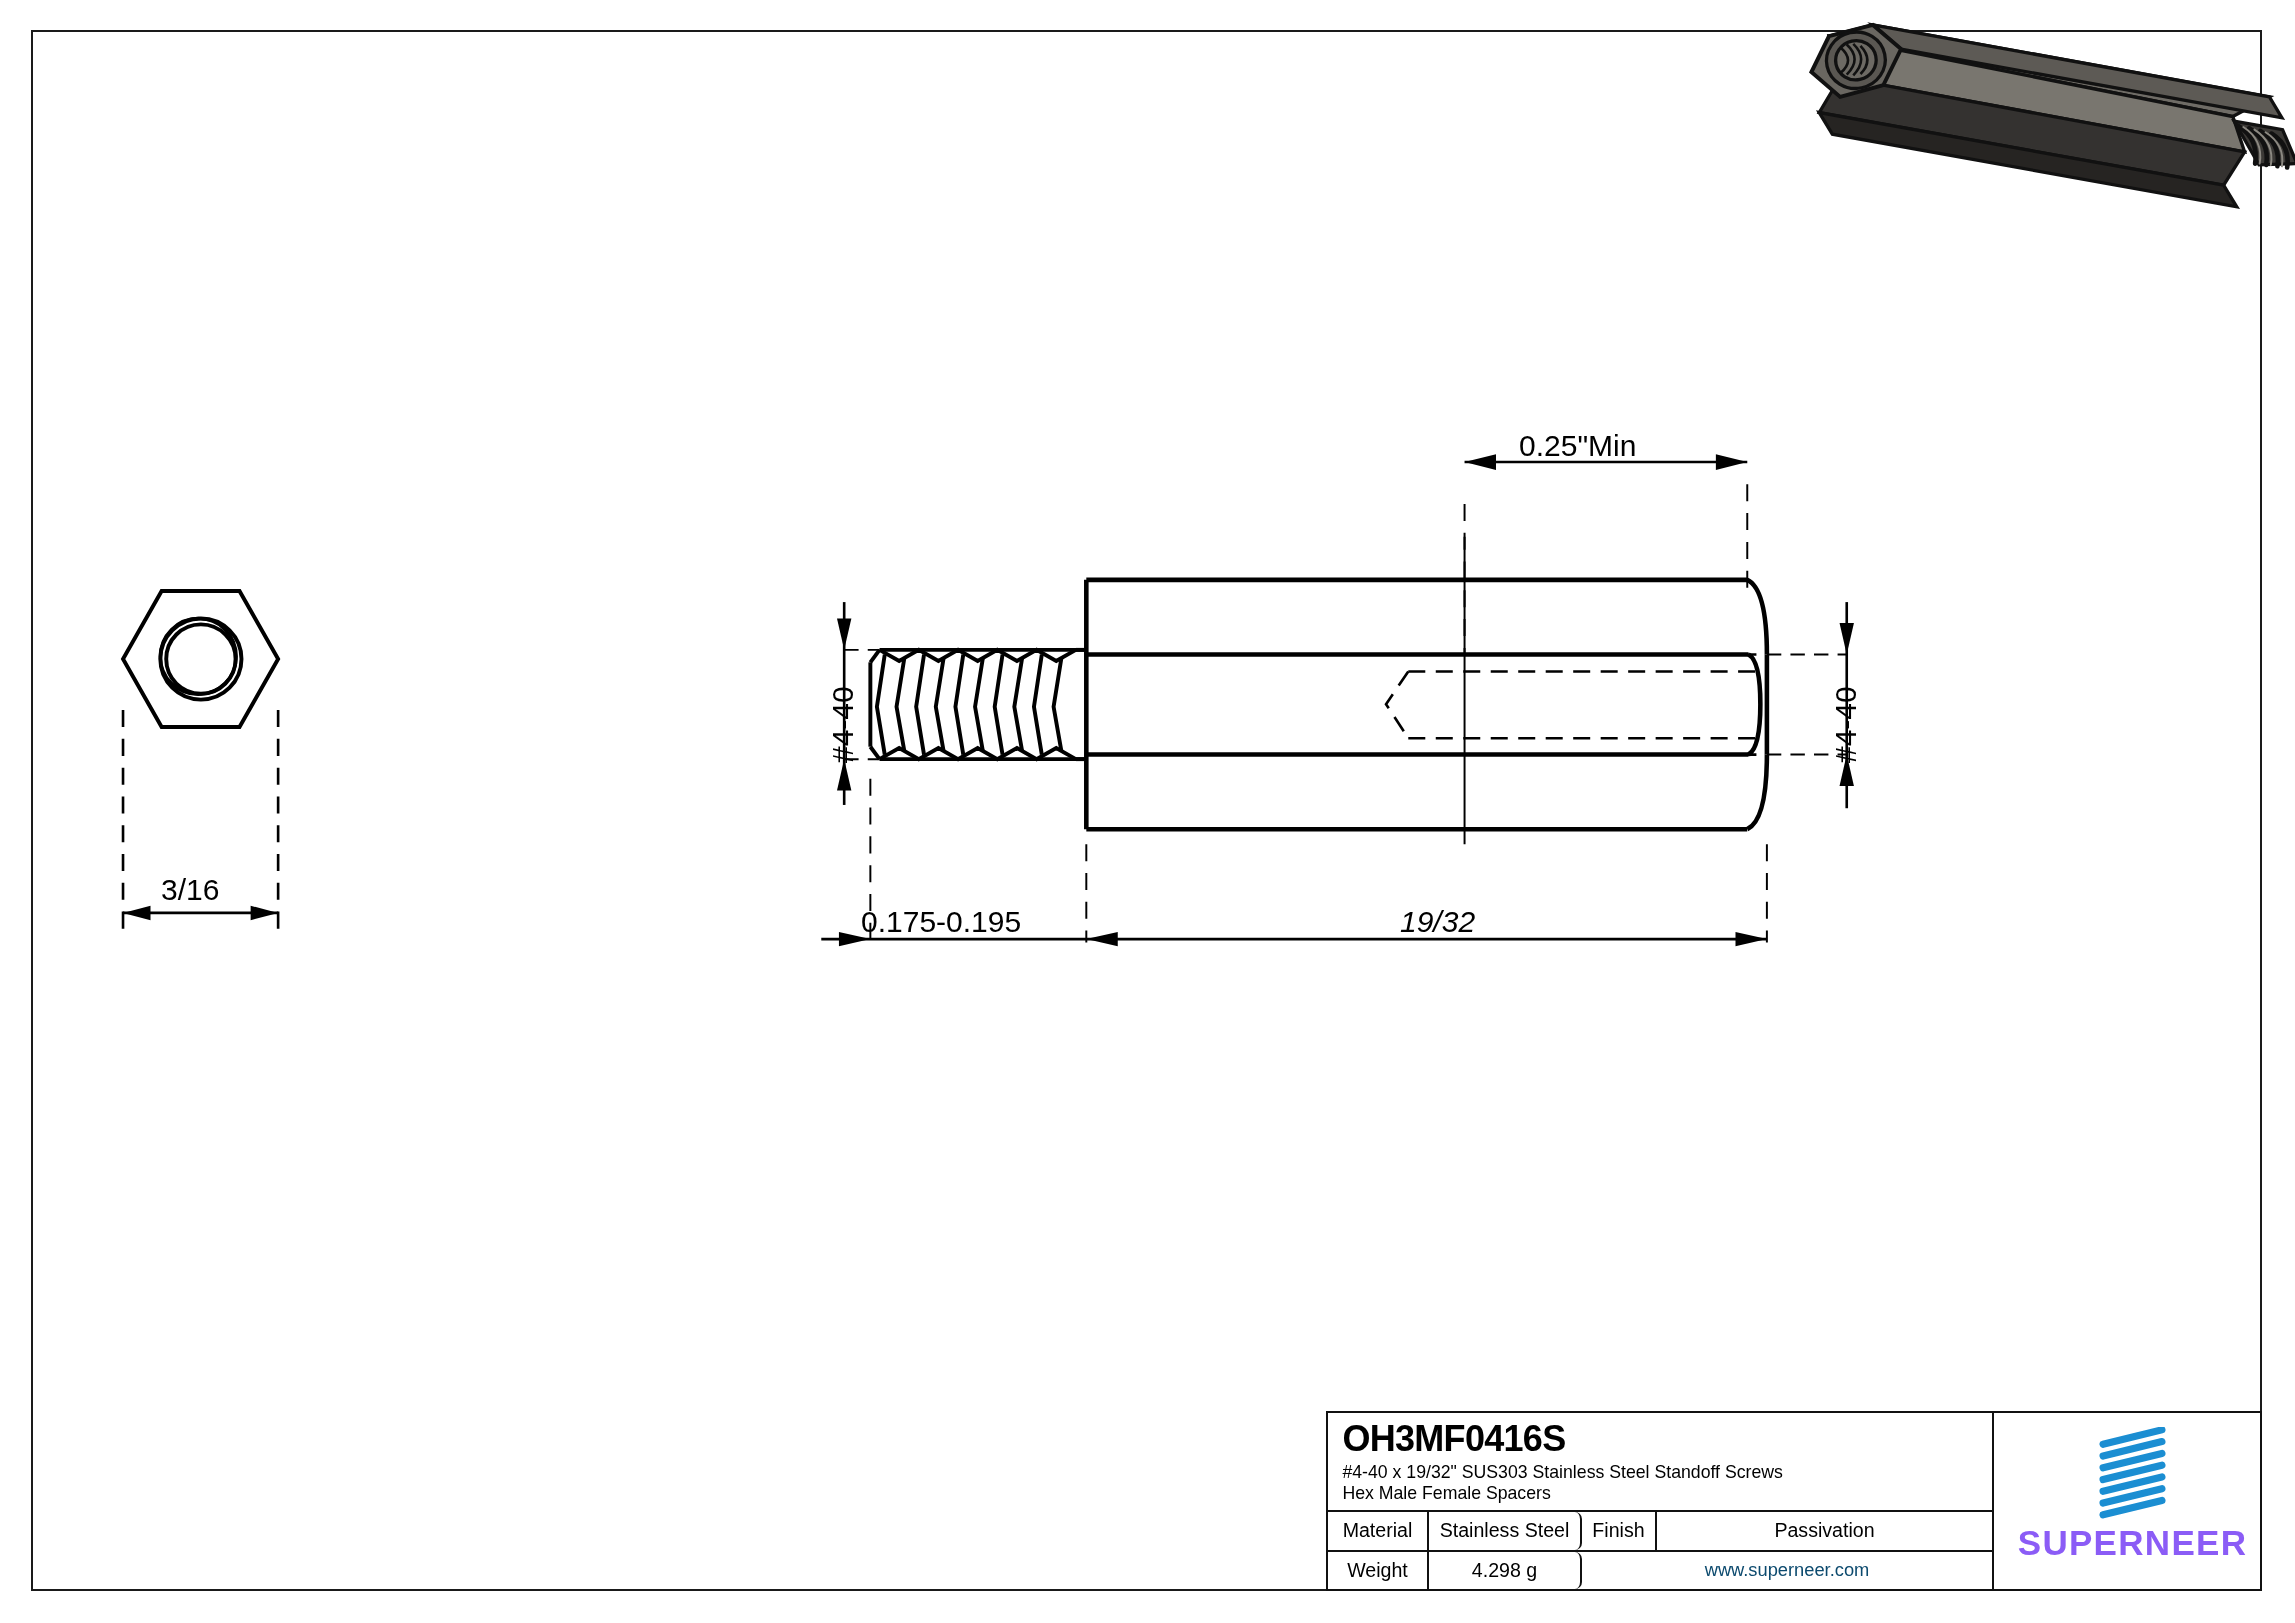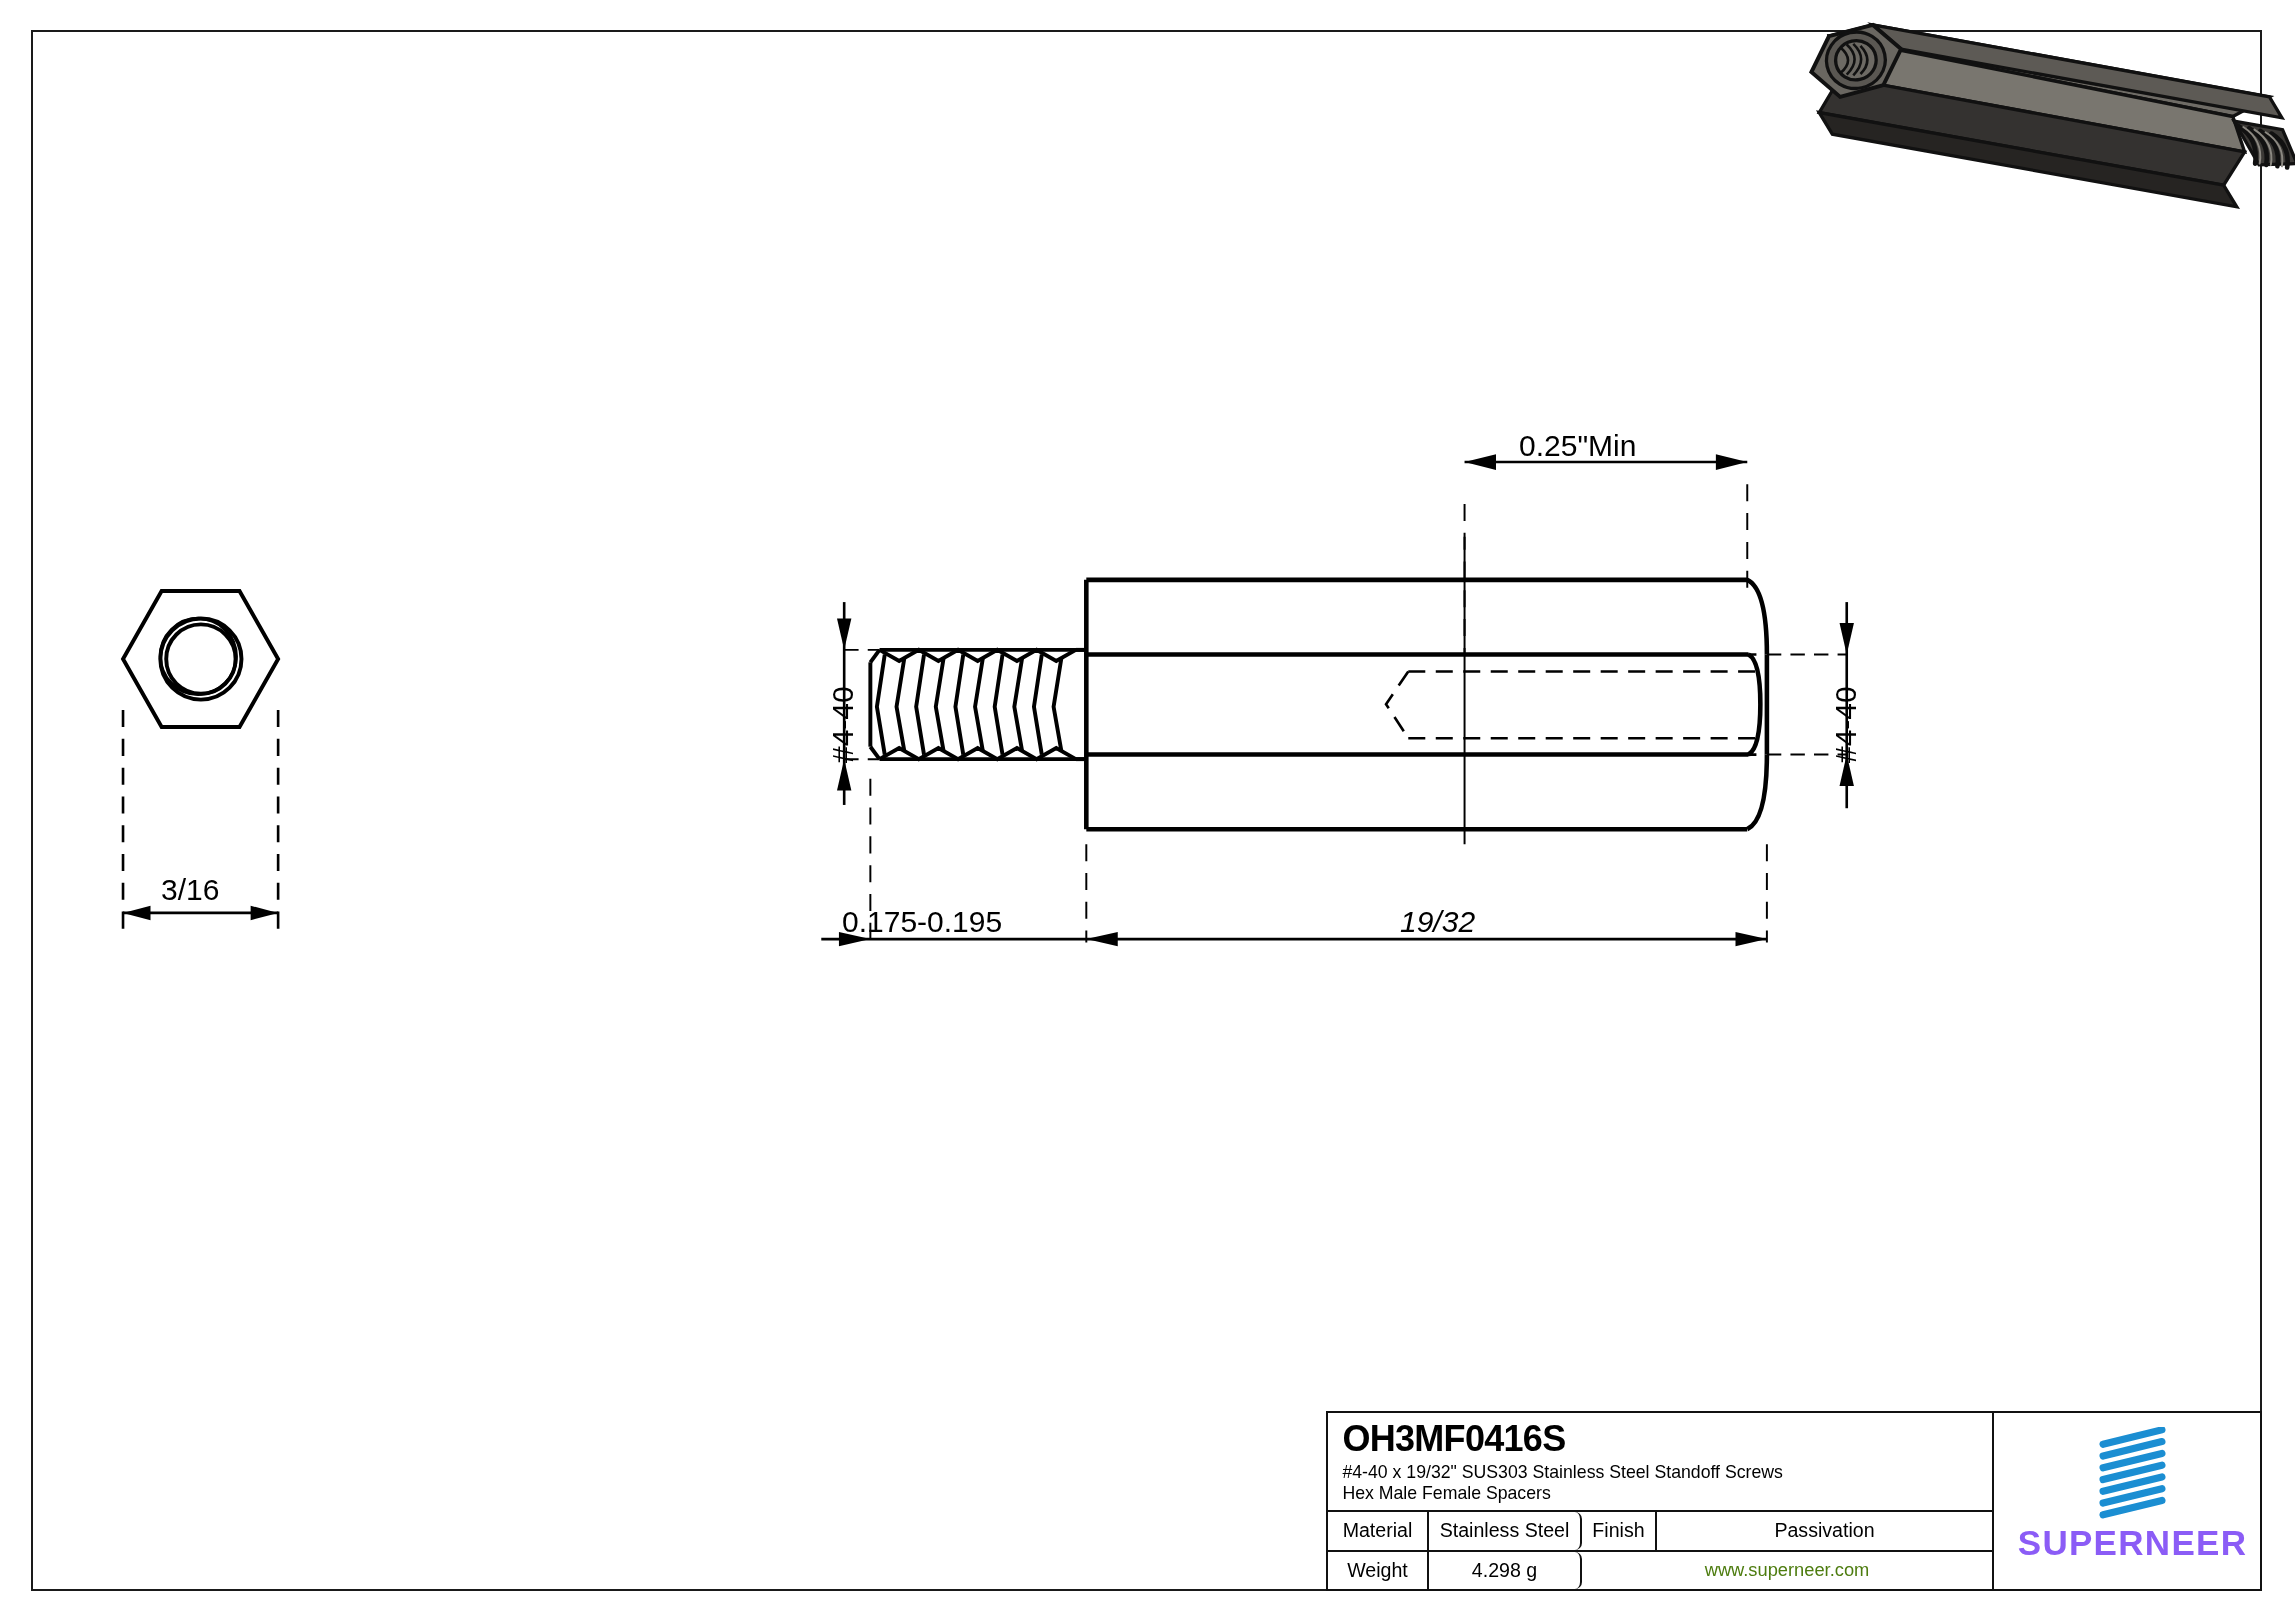--- a/index.html
+++ b/index.html
@@ -109,21 +109,21 @@
     color: #000000;
     border-right: 2px solid #111111;
     height: 100%;
   }
   .tb-cell.last { border-right: none; }
   .c-label  { flex: 0 0 101px; }
   .c-value  { flex: 0 0 153px; border-radius: 7px; }
   .c-label2 { flex: 0 0 75px; }
   .c-value2 { flex: 1 1 auto; }
   .c-weightval { flex: 1 1 auto; }
-  .link-text { color: #4d7c0f; font-size: 18.3px; }
+  .link-text { color: #0c4a6e; font-size: 18.3px; }
 
   #tb-right {
     flex: 1 1 auto;
     position: relative;
     display: flex;
     flex-direction: column;
     align-items: center;
     justify-content: flex-start;
   }
   #logo-mark {
@@ -314,21 +314,21 @@
       </g>
     </g>
   </svg>
 
   <div class="dim-text" style="left:1519px; top:429px;">0.25"Min</div>
 
   <div class="dim-text vertical" style="left:826px; top:763px;">#4-40</div>
 
   <div class="dim-text vertical" style="left:1829px; top:763px;">#4-40</div>
 
-  <div class="dim-text" style="left:842px; top:905px;">0.175-0.195</div>
+  <div class="dim-text" style="left:861px; top:905px;">0.175-0.195</div>
 
   <div class="dim-text" style="left:1400px; top:905px;font-style:italic;">19/32</div>
 
   <div id="title-block">
 
     <div id="tb-left">
 
       <div id="tb-head">
         <div id="tb-sku">OH3MF0416S</div>
         <div id="tb-desc1">#4-40 x 19/32" SUS303 Stainless Steel Standoff Screws</div>

